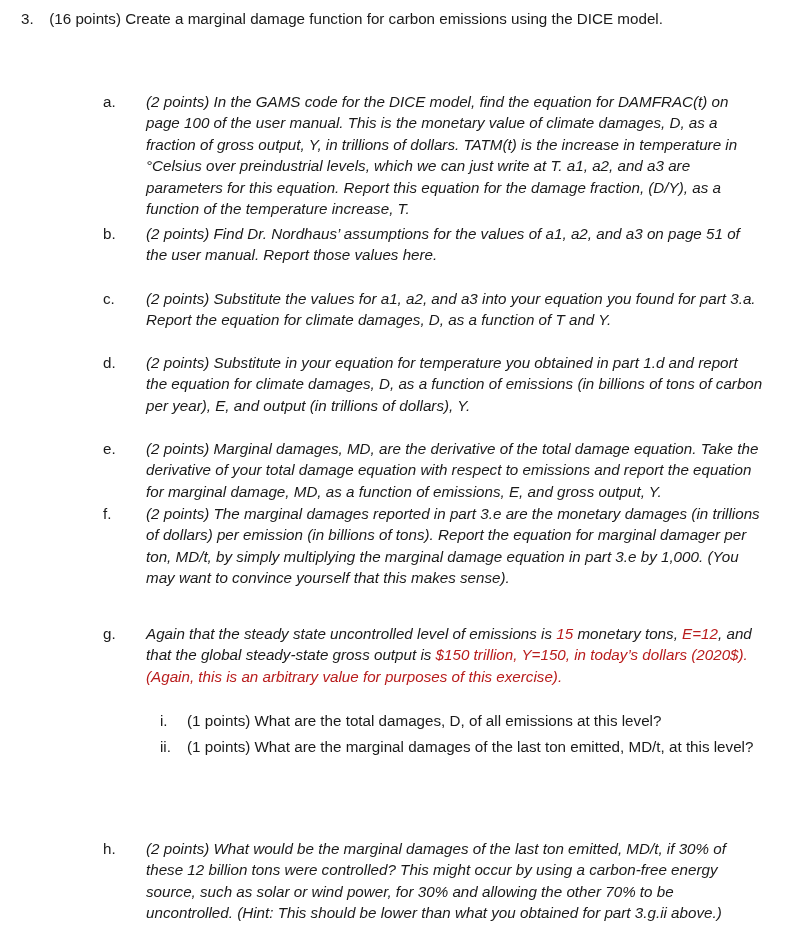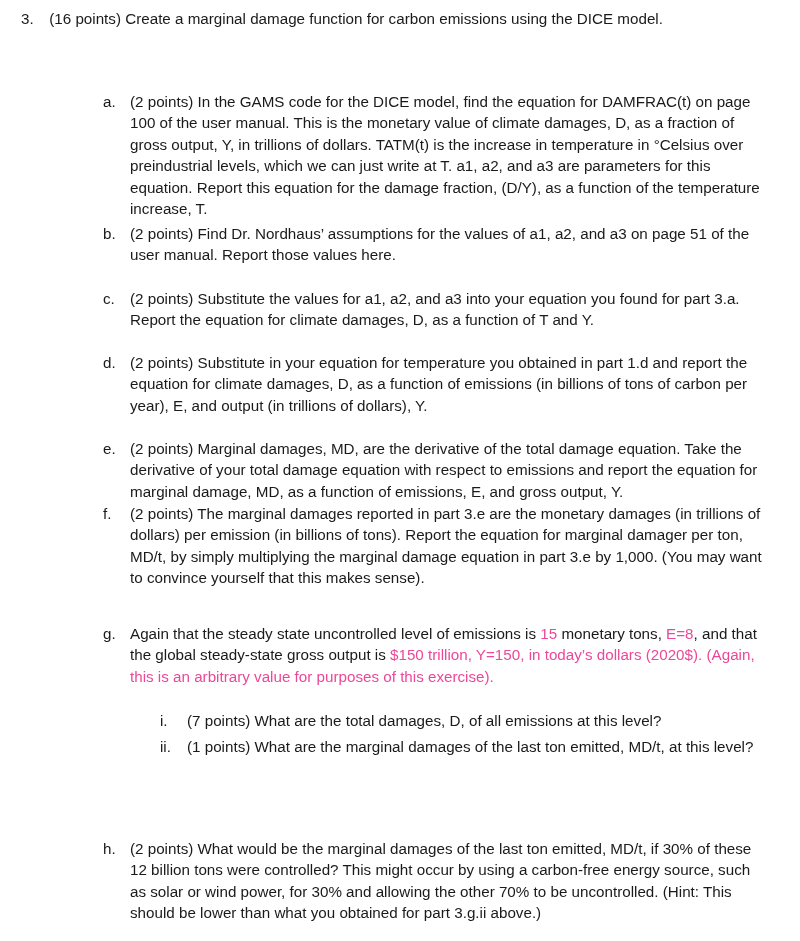--- a/index.html
+++ b/index.html
@@ -5,25 +5,25 @@
   html, body { margin: 0; padding: 0; background: #ffffff; }
   body {
     width: 800px; height: 941px; position: relative; overflow: hidden;
     font-family: "Liberation Sans", "DejaVu Sans", sans-serif;
     color: #1a1a1a; font-size: 15.2px; line-height: 21.4px;
   }
   .q-header { position: absolute; left: 21px; top: 8px; width: 760px; }
   .q-header .num { display: inline-block; width: 24px; }
   .item { position: absolute; left: 103px; width: 660px; }
   .item .lbl { position: absolute; left: 0; top: 0; width: 26px; }
-  .item .txt { margin-left: 27px; }
+  .item .txt { margin-left: 43px; font-style: italic; }
   .sub { position: absolute; left: 160px; width: 610px; }
   .sub .lbl { position: absolute; left: 0; top: 0; width: 26px; }
   .sub .txt { margin-left: 27px; }
-  .red { color: #ec4899; }
+  .red { color: #b91c1c; }
 </style>
 </head>
 <body>
 
 <div class="q-header">
   <span class="num">3.</span>
   <span>(16 points) Create a marginal damage function for carbon emissions using the DICE model.</span>
 </div>
 
 <div class="item" style="top:91px">
@@ -52,27 +52,27 @@
 </div>
 
 <div class="item" style="top:503px">
   <span class="lbl">f.</span>
   <div class="txt">(2 points) The marginal damages reported in part 3.e are the monetary damages (in trillions of dollars) per emission (in billions of tons). Report the equation for marginal damager per ton, MD/t, by simply multiplying the marginal damage equation in part 3.e by 1,000. (You may want to convince yourself that this makes sense).</div>
 </div>
 
 <div class="item" style="top:623px">
   <span class="lbl">g.</span>
   <div class="txt">
-    <span>Again that the steady state uncontrolled level of emissions is </span><span class="red">15</span><span> monetary tons, </span><span class="red">E=8</span><span>, and that the global steady-state gross output is </span><span class="red">$150 trillion, Y=150, in today’s dollars (2020$). (Again, this is an arbitrary value for purposes of this exercise).</span>
+    <span>Again that the steady state uncontrolled level of emissions is </span><span class="red">15</span><span> monetary tons, </span><span class="red">E=12</span><span>, and that the global steady-state gross output is </span><span class="red">$150 trillion, Y=150, in today’s dollars (2020$). (Again, this is an arbitrary value for purposes of this exercise).</span>
   </div>
 </div>
 
 <div class="sub" style="top:710px">
   <span class="lbl">i.</span>
-  <div class="txt">(7 points) What are the total damages, D, of all emissions at this level?</div>
+  <div class="txt">(1 points) What are the total damages, D, of all emissions at this level?</div>
 </div>
 
 <div class="sub" style="top:736px">
   <span class="lbl">ii.</span>
   <div class="txt">(1 points) What are the marginal damages of the last ton emitted, MD/t, at this level?</div>
 </div>
 
 <div class="item" style="top:838px">
   <span class="lbl">h.</span>
   <div class="txt">(2 points) What would be the marginal damages of the last ton emitted, MD/t, if 30% of these 12 billion tons were controlled? This might occur by using a carbon-free energy source, such as solar or wind power, for 30% and allowing the other 70% to be uncontrolled. (Hint: This should be lower than what you obtained for part 3.g.ii above.)</div>

